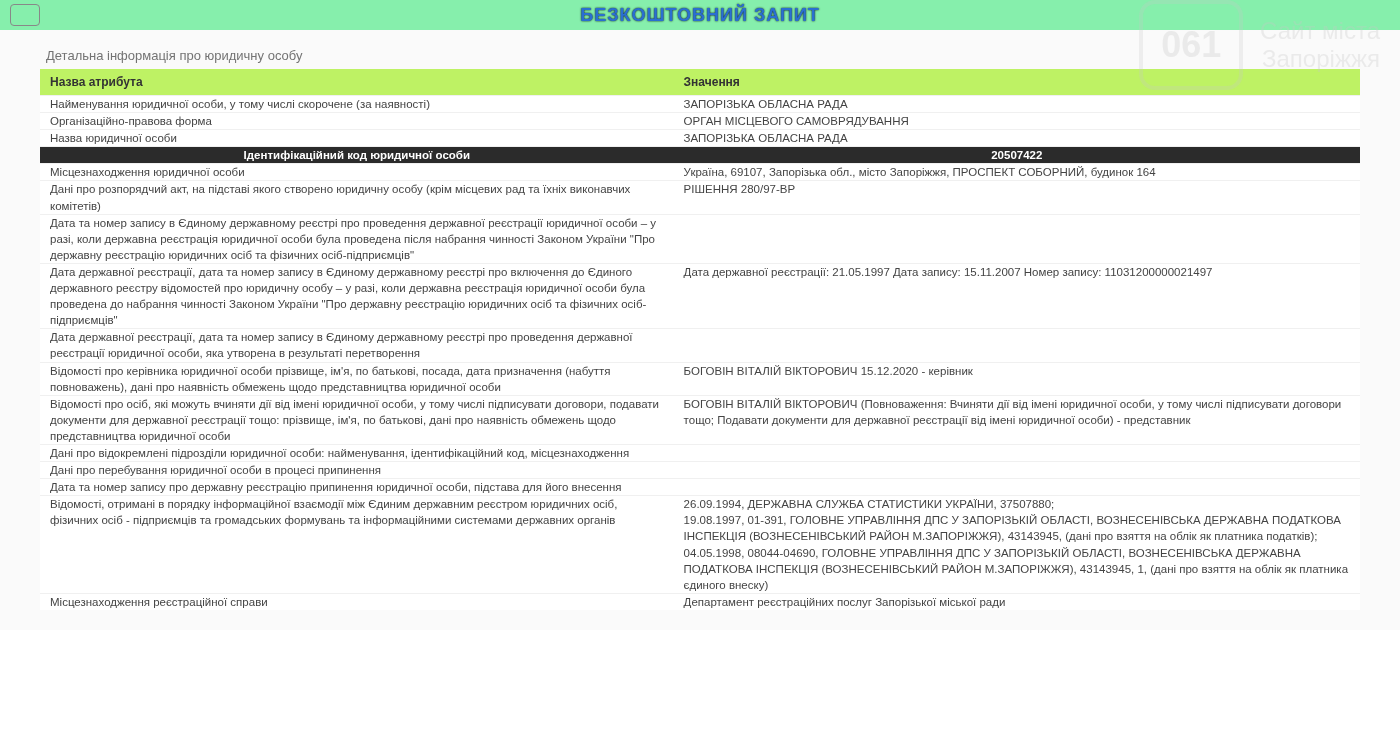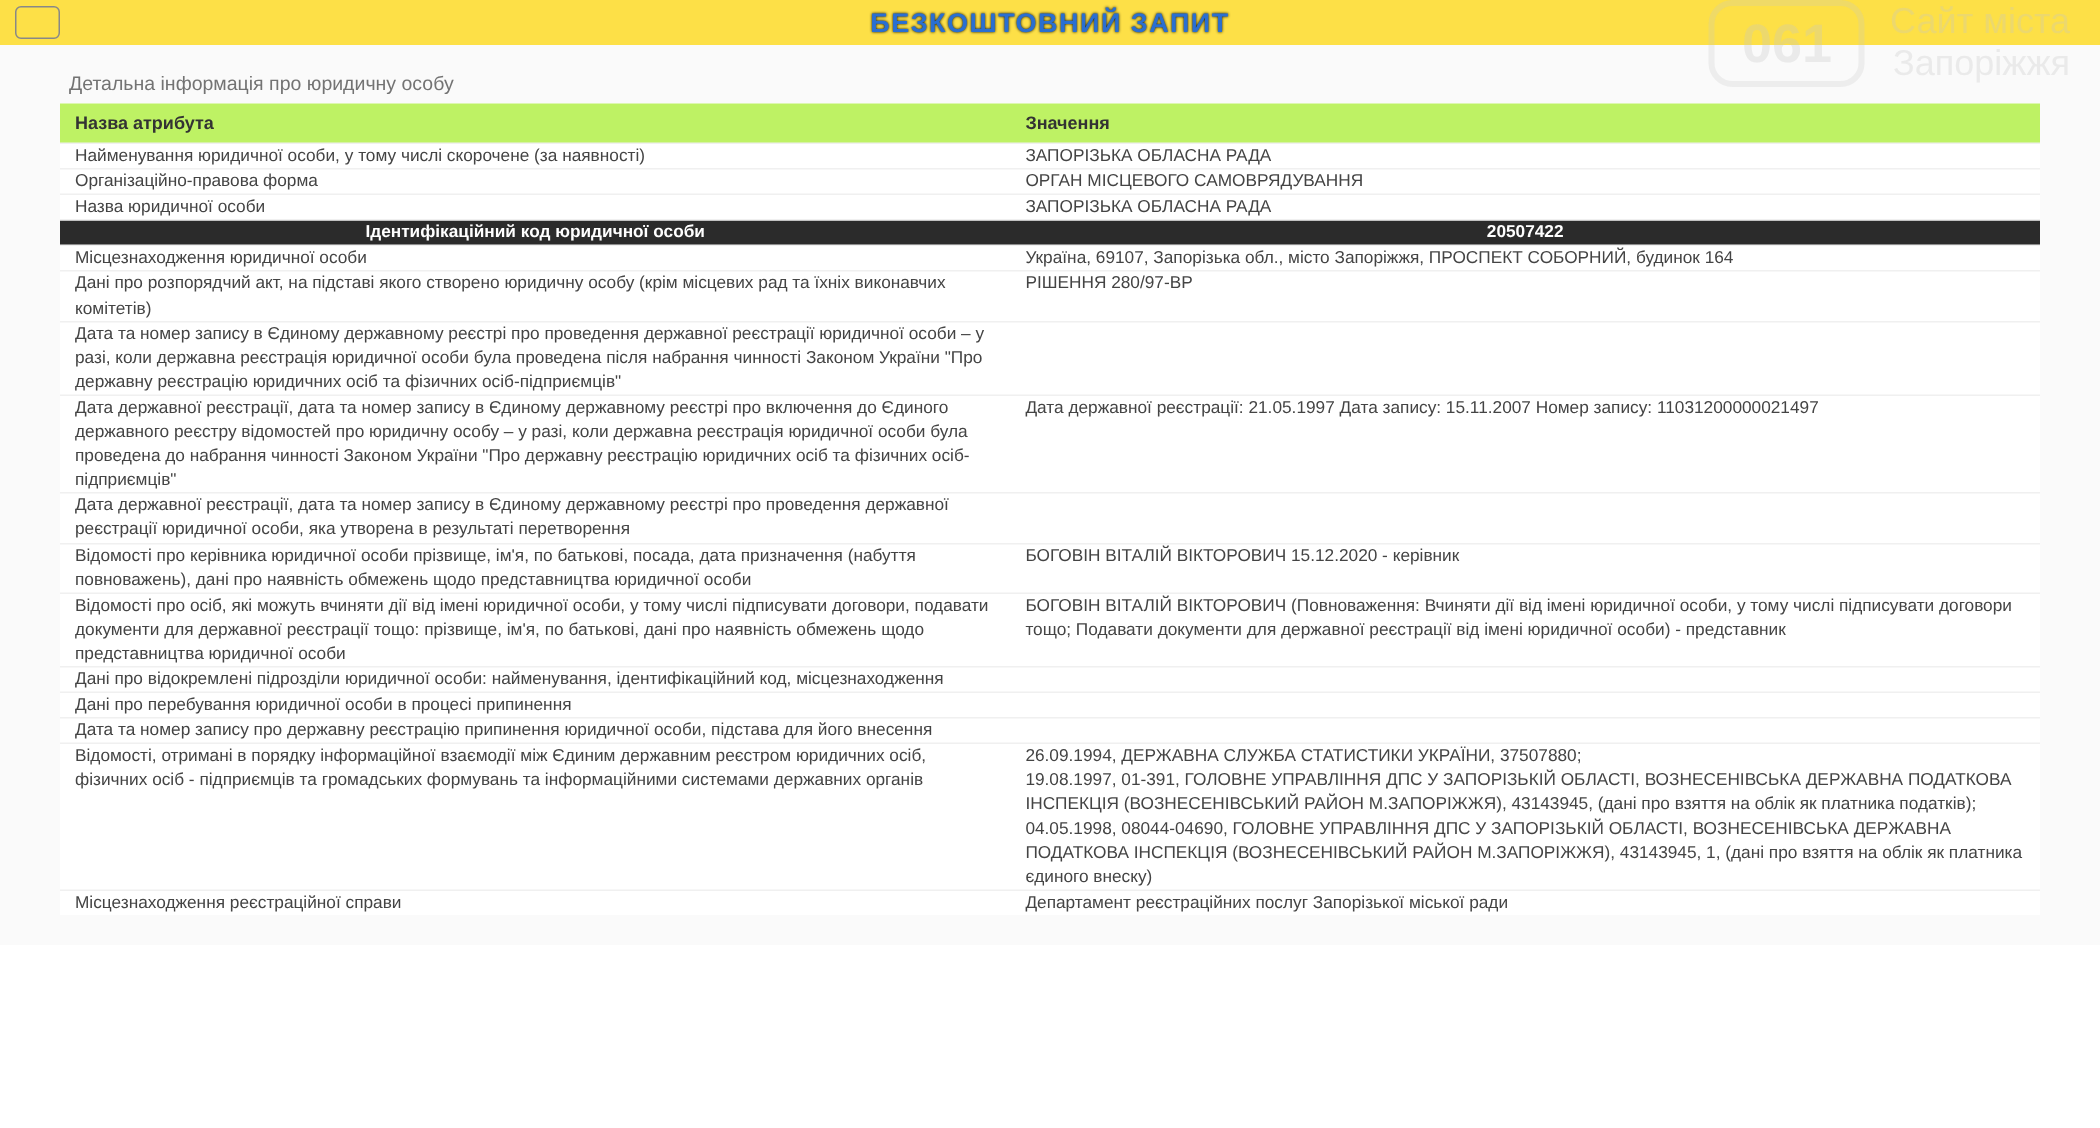--- a/index.html
+++ b/index.html
@@ -1,21 +1,21 @@
 <!DOCTYPE html>
 <html><head>
 <meta charset="utf-8">
 <style>
 * { box-sizing: border-box; margin: 0; padding: 0; }
 body { font-family: Arial, sans-serif; font-size: 12px; color: #333; background: #fff; width: 1400px; }
-.topbar { background: #fde047; height: 30px; display: flex; align-items: center; position: relative; }
+.topbar { background: #86efac; height: 30px; display: flex; align-items: center; position: relative; }
 .topbox { border: 1px solid #888; width: 30px; height: 22px; margin-left: 10px; border-radius: 4px; }
 .toptitle { position: absolute; left: 50%; transform: translateX(-50%); color: #2a6fd1; font-size: 18px; font-weight: bold; letter-spacing: 1px; text-shadow: 0 0 2px #000; }
 .watermark { position: absolute; right: 20px; top: 0; font-size: 24px; color: rgba(200,200,200,0.3); text-align: right; pointer-events: none; z-index: 5; }
-.watermark .wm1 { display: inline-block; border: 4px solid rgba(200,200,200,0.25); border-radius: 16px; padding: 4px 18px; font-size: 36px; font-weight: bold; margin-right: 10px; vertical-align: middle; }
+.watermark .wm1 { display: inline-block; border: 4px solid rgba(200,200,200,0.25); border-radius: 16px; padding: 20px 18px; font-size: 36px; font-weight: bold; margin-right: 10px; vertical-align: middle; }
 .watermark .wm2 { display: inline-block; vertical-align: middle; }
 .content { padding: 8px 40px 20px 40px; background: #fafafa; position: relative; }
 .section-title { font-size: 13px; margin: 10px 0 6px 6px; color: #737373; }
 table { width: 100%; border-collapse: collapse; background: #fff; }
 thead th { background: #bef264; text-align: left; padding: 6px 10px; font-weight: bold; font-size: 12px; color: #333; }
 tbody td { padding: 0 10px; font-size: 11.5px; color: #444; vertical-align: top; border-top: 1px solid #f0f0f0; line-height: 1.4; }
 tbody tr.hl td { background: #2b2b2b; color: #fff; font-weight: bold; text-align: center; }
 tbody td.attr { width: 48%; }
 </style>
 </head>

